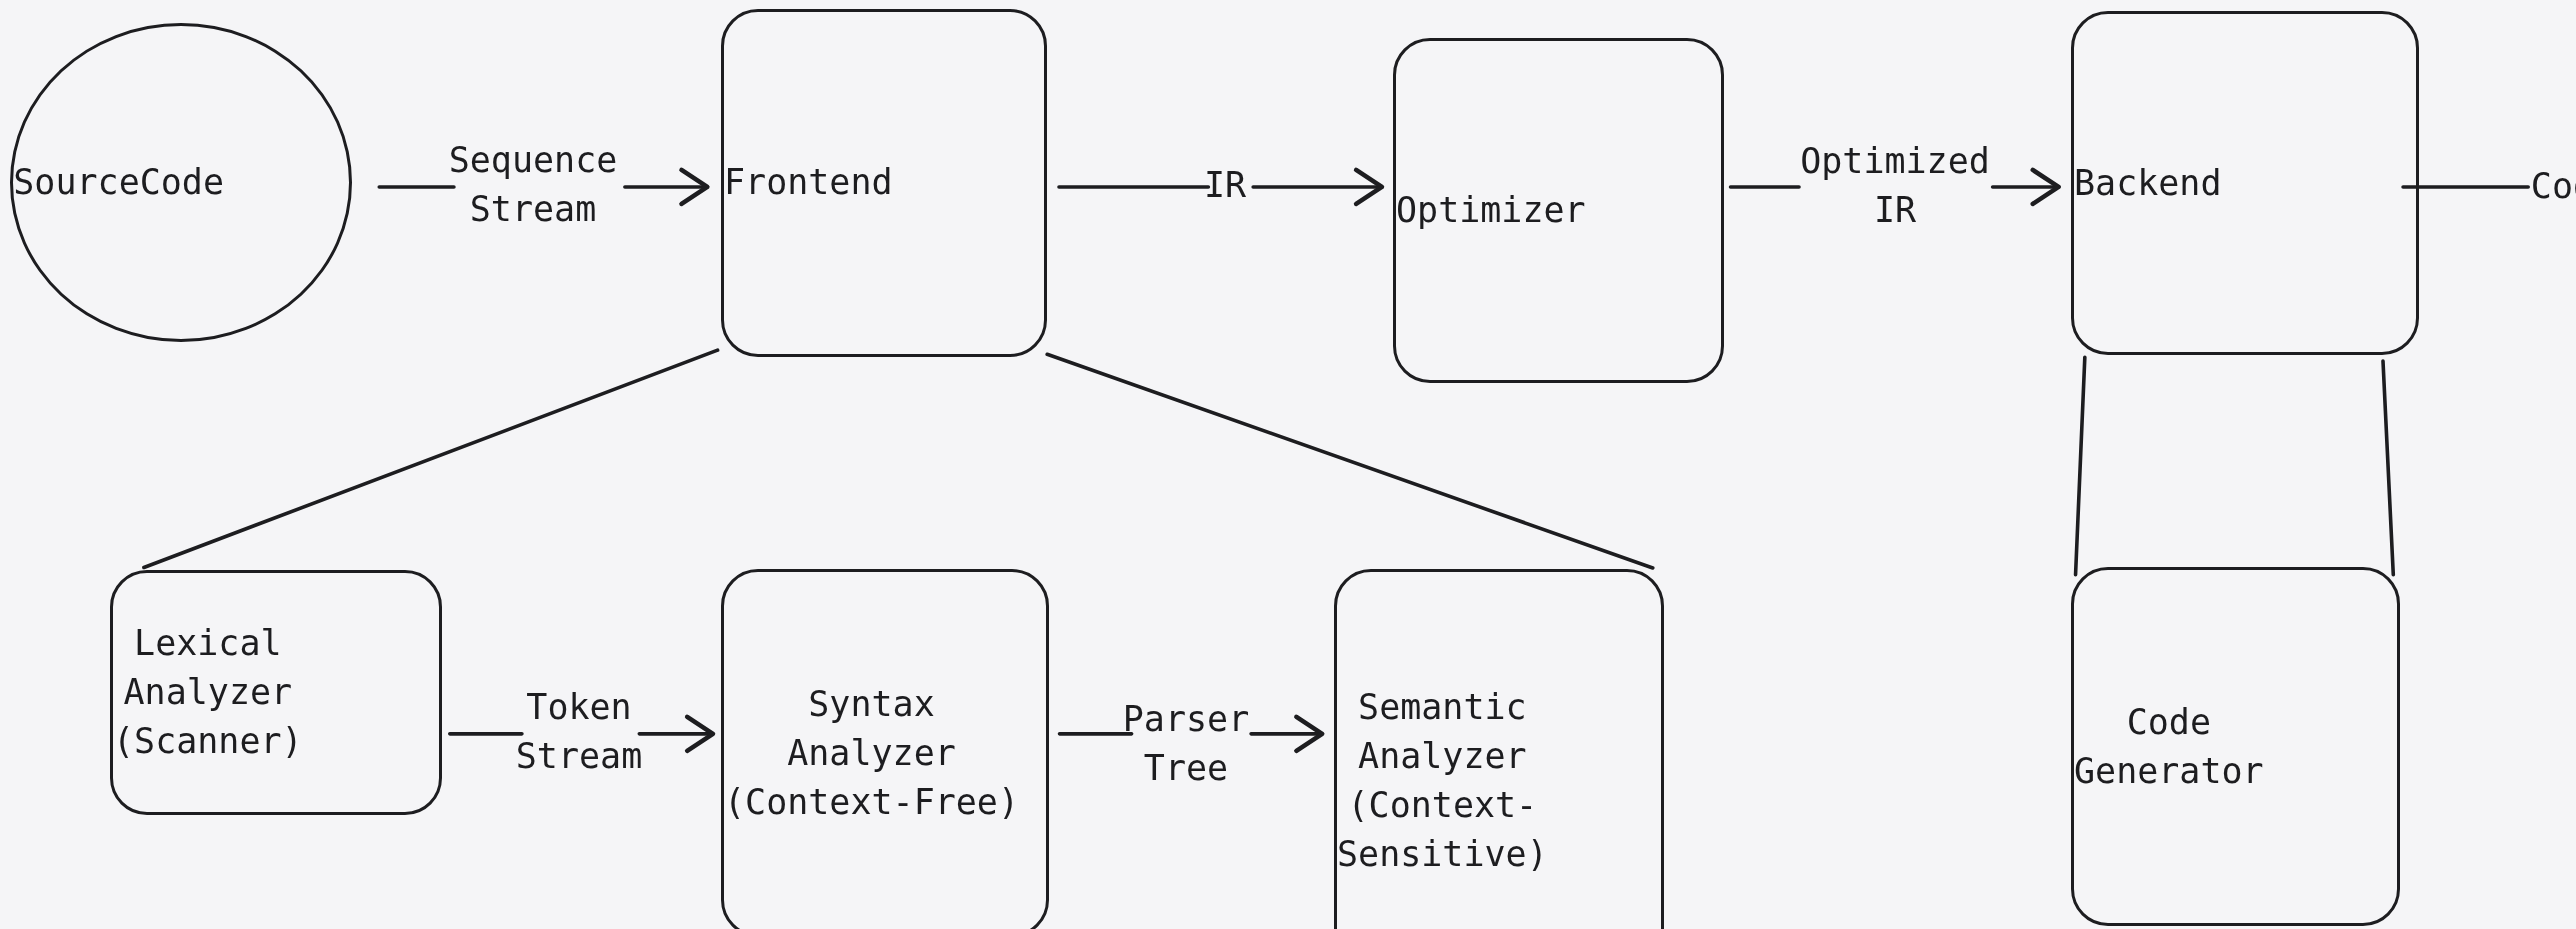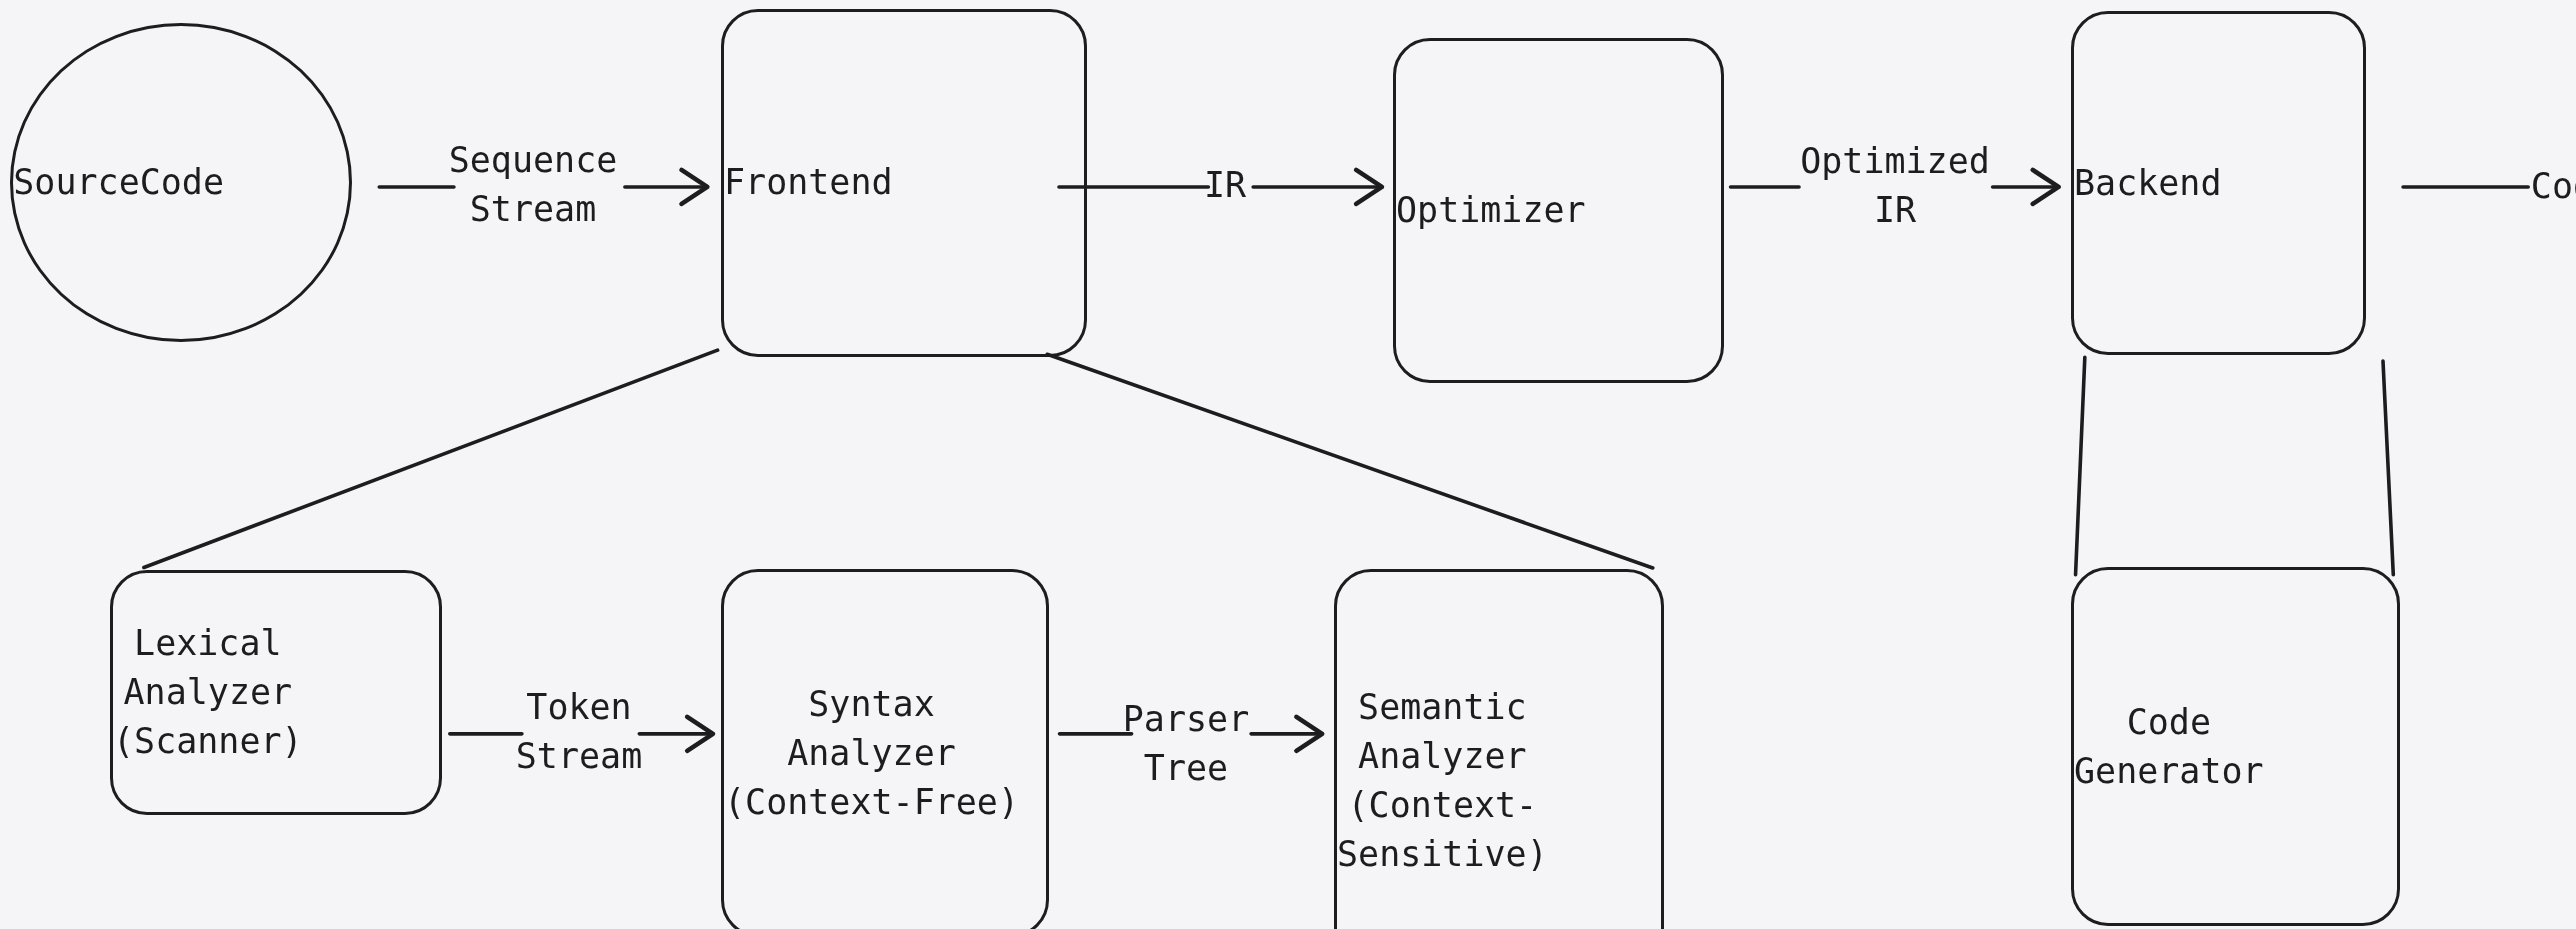--- a/index.html
+++ b/index.html
@@ -39,23 +39,23 @@
     color: #1d1d20;
     letter-spacing: 0px;
   }
   .edge-label {
     position: absolute;
     transform: translate(-50%, -50%);
   }
 
   
   #node-source    { left: 10.3px;   top: 23px;   width: 342px; height: 319px; }
-  #node-frontend  { left: 721px; top: 8.8px;   width: 366px; height: 348px; }
+  #node-frontend  { left: 721px; top: 8.8px;   width: 326px; height: 348px; }
   #node-optimizer { left: 1393px; top: 10.3px;   width: 331px; height: 345px; margin-top: 28px; }
-  #node-backend   { left: 2071px; top: 11.3px;   width: 295px; height: 344px; }
+  #node-backend   { left: 2071px; top: 11.3px;   width: 348px; height: 344px; }
   #node-lexical   { left: 110px;  top: 570px; width: 332px; height: 245px; }
   #node-syntax    { left: 721px; top: 569px; width: 328px; height: 368px; }
   #node-semantic  { left: 1334px; top: 569px; width: 330px; height: 423px; }
   #node-codegen   { left: 2071px; top: 567px; width: 329px; height: 359px; }
 
   
   #label-seq    { left: 533px; top: 185px;  }
   #label-ir     { left: 1225px; top: 185px;  }
   #label-optir  { left: 1895px; top: 186px;  }
   #label-code   { left: 2573px; top: 186px;  }

